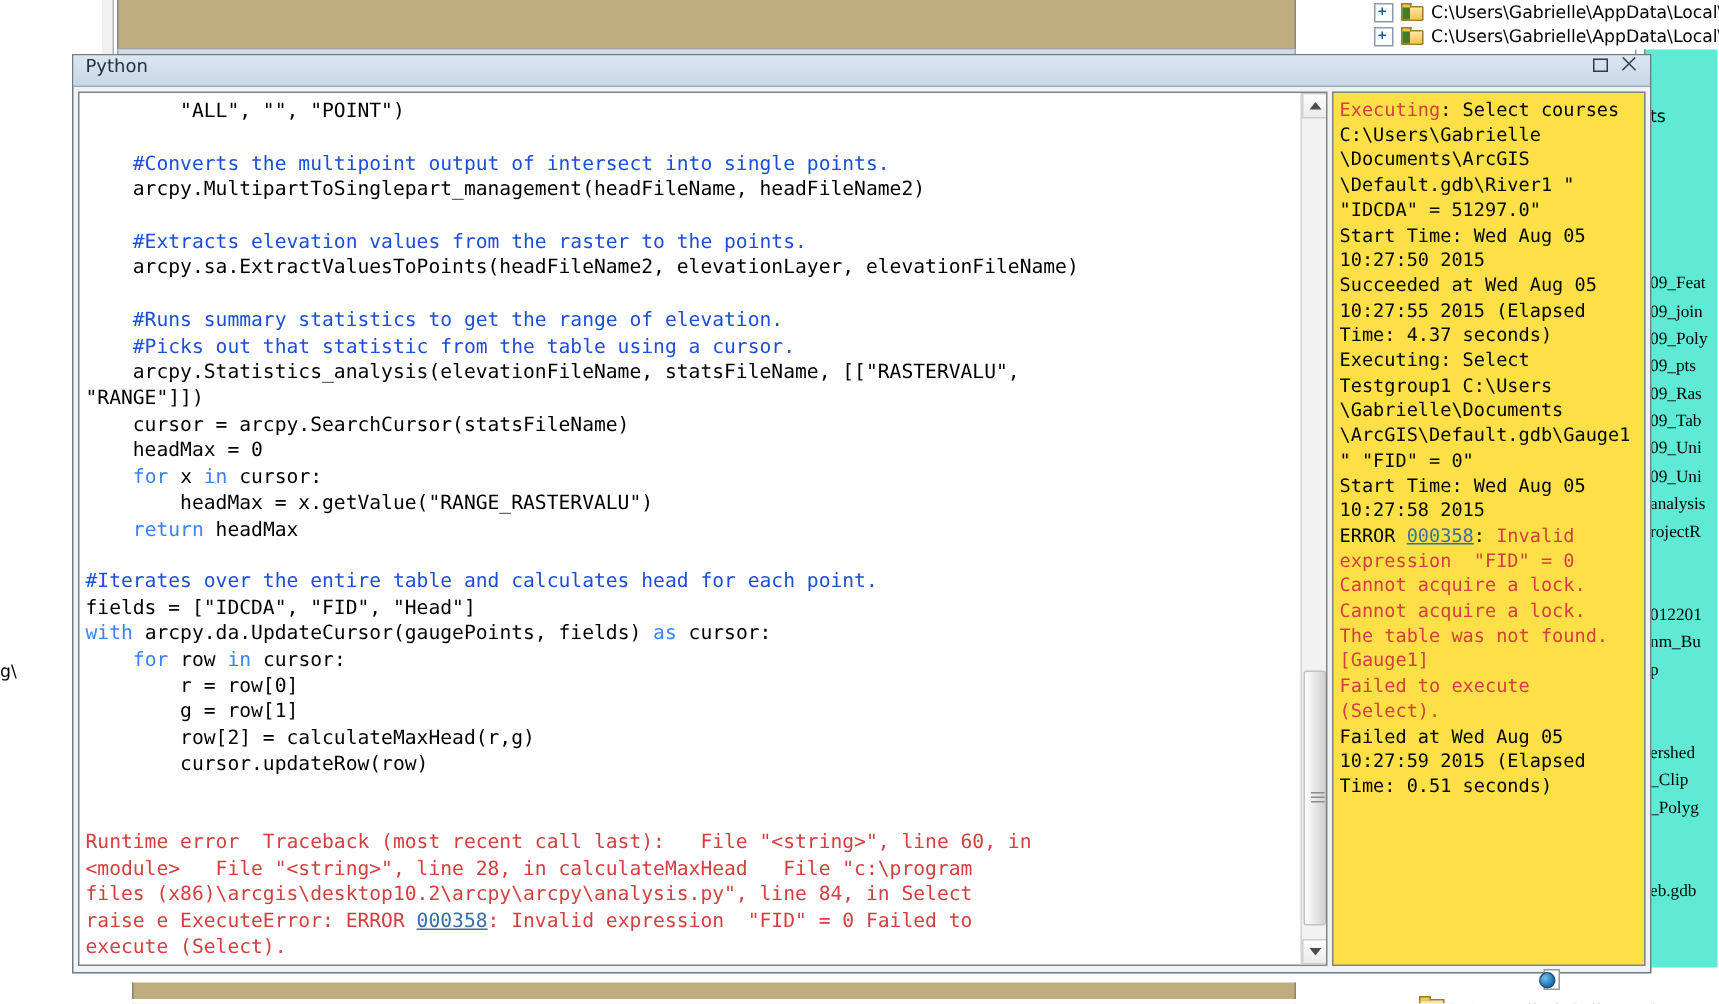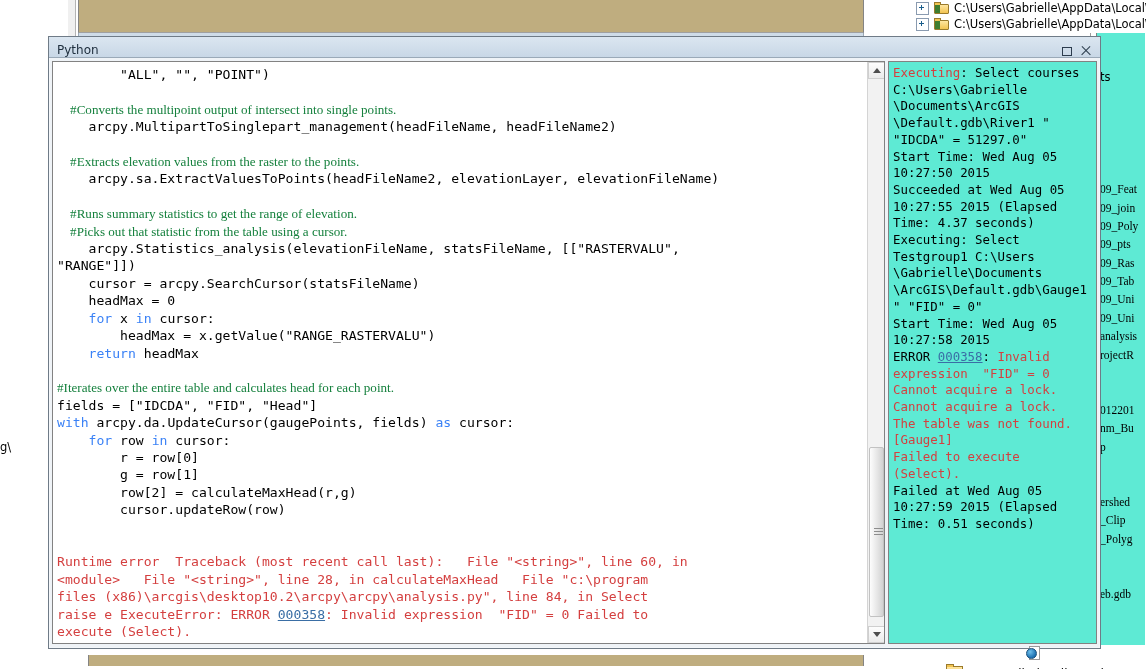--- a/index.html
+++ b/index.html
@@ -147,21 +147,21 @@
     background: #eff3f7;
     border: 1px solid #6f7b87;
     box-shadow: 0 0 0 1px rgba(255,255,255,0.35) inset;
     box-sizing: border-box;
   }
   .pywin-title {
     height: 21px;
     background: linear-gradient(#dbe6f0, #c8d7e6);
     border-bottom: 1px solid #9aa9b8;
     display: flex;
-    align-items: flex-end;
+    align-items: flex-start;
     justify-content: space-between;
     padding: 0 2px 0 8px;
     box-sizing: border-box;
   }
   .pywin-title .t {
     font-family: "DejaVu Sans", sans-serif;
     font-size: 12px;
     color: #20303f;
   }
   .pywin-btns { display: flex; align-items: center; gap: 8px; padding-right: 6px;}
@@ -207,21 +207,21 @@
   .code-text {
     flex: 1 1 auto;
     padding: 4px 2px 0 4px;
     font-family: "DejaVu Sans Mono", monospace;
     font-size: 13.1px;
     line-height: 17.4px;
     white-space: pre;
     color: #000000;
     overflow: hidden;
   }
-  .code-text .cmt { color: #15803d; font-family: Liberation Serif, serif; }
+  .code-text .cmt { color: #1d4ed8; }
   .code-text .kw  { color: #3b82f6; }
   .code-text .err { color: #d43f3f; }
   .code-text .lnk { color: #3a6ea5; text-decoration: underline; }
 
   
   .vscroll {
     width: 17px;
     flex: 0 0 auto;
     background: #f2f2f2;
     border-left: 1px solid #d4d4d4;
@@ -270,21 +270,21 @@
     height: 1px;
     background: #8d8d8d;
     margin-bottom: 2px;
   }
 
   
   .out-pane {
     position: relative;
     flex: 1 1 auto;
     margin-left: 3px;
-    background: #5eead4;
+    background: #fde047;
     border: 1px solid #828282;
     box-sizing: border-box;
     overflow: hidden;
   }
   .out-text {
     padding: 3px 2px 0 4px;
     font-family: "DejaVu Sans Mono", monospace;
     font-size: 12.4px;
     line-height: 16.7px;
     white-space: pre;

